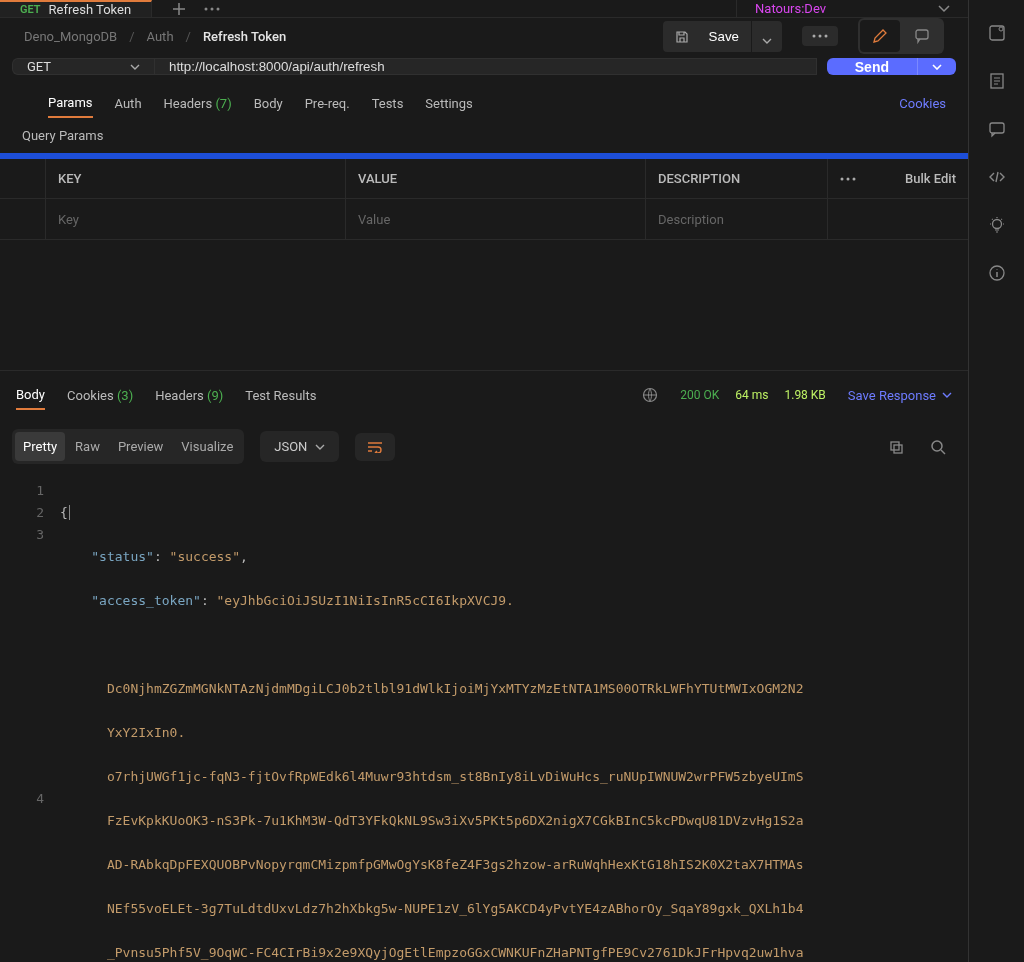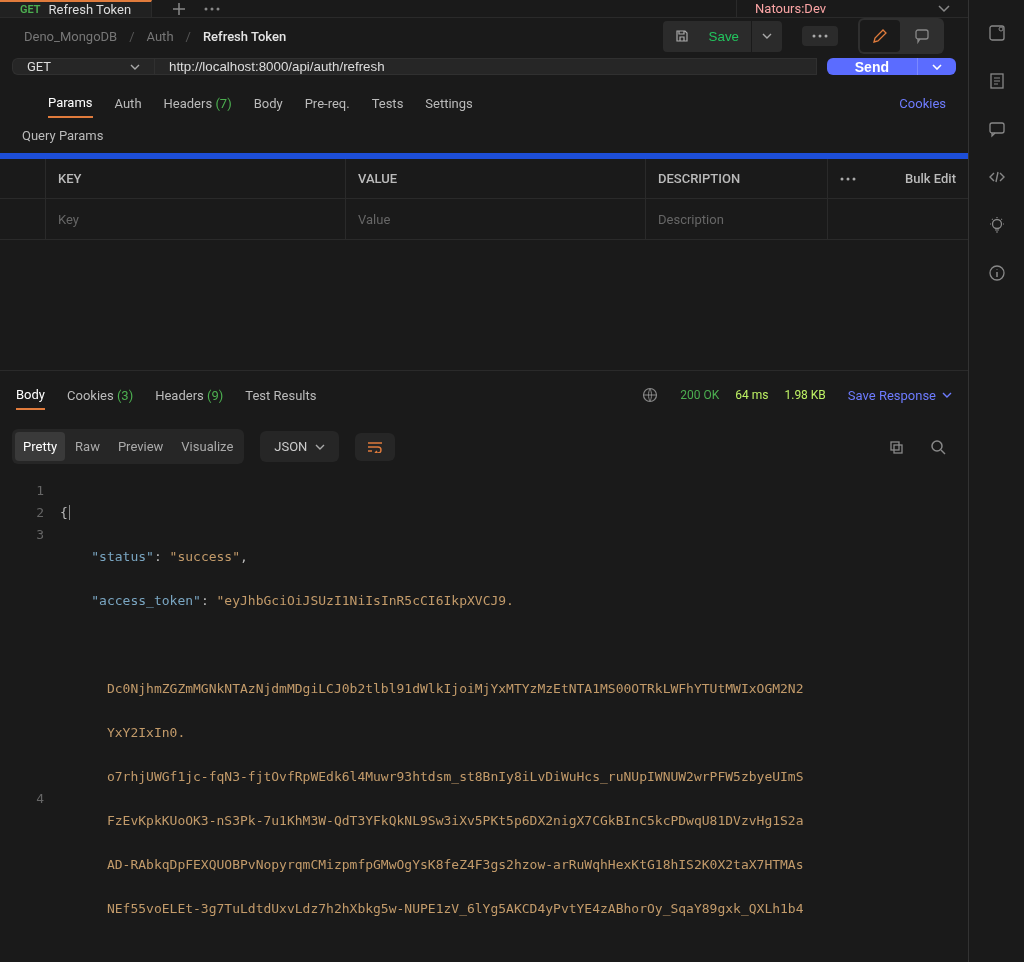--- a/index.html
+++ b/index.html
@@ -46,37 +46,37 @@
 }
 .tab .method-badge { color: #4caf50; font-weight: 600; font-size: 11px; }
 .tab .tab-title { color: #ddd; }
 .tabbar-actions { display: flex; align-items: center; gap: 18px; margin-left: 20px; color: #888; }
 .tabbar-spacer { flex: 1; }
 .env-picker {
   display: flex; align-items: center; gap: 12px;
   padding: 0 18px; height: 100%;
   border-left: 1px solid #2a2a2a;
 }
-.env-picker .env-name { color: #fca5a5; }
+.env-picker .env-name { color: #d946ef; }
 .env-picker .chev { color: #888; margin-left: 100px; }
 
 
 .crumbrow {
   display: flex; align-items: center;
   height: 56px; padding: 0 24px 0 24px;
   gap: 12px;
 }
 .crumb { color: #777; }
 .crumb.active { color: #e5e5e5; font-weight: 500; }
 .crumb-sep { color: #555; }
 .crumbrow-spacer { flex: 1; }
 .btn {
-  display: inline-flex; align-items: center; gap: 20px;
+  display: inline-flex; align-items: flex-end; gap: 20px;
   padding: 8px 12px; border-radius: 4px;
-  background: #2b2b2b; color: #22c55e;
+  background: #2b2b2b; color: #ffffff;
   border: none; cursor: pointer;
 }
 .btn-icon { padding: 8px 10px; }
 .save-group { display: flex; }
 .save-group .btn { border-radius: 4px 0 0 4px; }
 .save-group .btn-icon { border-radius: 0 4px 4px 0; border-left: 1px solid #1a1a1a; }
 .edit-group { display: flex; background: #2f2f2f; border-radius: 6px; padding: 2px; gap: 2px; margin-left: 8px; }
 .edit-group .seg { padding: 8px 12px; border-radius: 4px; color: #888; }
 .edit-group .seg.active { background: #1a1a1a; color: #e07b3c; }
 
@@ -398,21 +398,21 @@
 <span class="tok-brace">{</span><span class="caret"></span>
 <br><span class="indent"></span><span class="tok-key">"status"</span><span class="tok-punc">: </span><span class="tok-string">"success"</span><span class="tok-punc">,</span>
 <br><span class="indent"></span><span class="tok-key">"access_token"</span><span class="tok-punc">: </span><span class="tok-string">"eyJhbGciOiJSUzI1NiIsInR5cCI6IkpXVCJ9.</span>
 <br><span class="indent"></span><span class="indent" style="width:2ch"></span>
 <br><span class="indent"></span><span class="indent" style="width:2ch"></span><span class="tok-string">Dc0NjhmZGZmMGNkNTAzNjdmMDgiLCJ0b2tlbl91dWlkIjoiMjYxMTYzMzEtNTA1MS00OTRkLWFhYTUtMWIxOGM2N2</span>
 <br><span class="indent"></span><span class="indent" style="width:2ch"></span><span class="tok-string">YxY2IxIn0.</span>
 <br><span class="indent"></span><span class="indent" style="width:2ch"></span><span class="tok-string">o7rhjUWGf1jc-fqN3-fjtOvfRpWEdk6l4Muwr93htdsm_st8BnIy8iLvDiWuHcs_ruNUpIWNUW2wrPFW5zbyeUImS</span>
 <br><span class="indent"></span><span class="indent" style="width:2ch"></span><span class="tok-string">FzEvKpkKUoOK3-nS3Pk-7u1KhM3W-QdT3YFkQkNL9Sw3iXv5PKt5p6DX2nigX7CGkBInC5kcPDwqU81DVzvHg1S2a</span>
 <br><span class="indent"></span><span class="indent" style="width:2ch"></span><span class="tok-string">AD-RAbkqDpFEXQUOBPvNopyrqmCMizpmfpGMwOgYsK8feZ4F3gs2hzow-arRuWqhHexKtG18hIS2K0X2taX7HTMAs</span>
 <br><span class="indent"></span><span class="indent" style="width:2ch"></span><span class="tok-string">NEf55voELEt-3g7TuLdtdUxvLdz7h2hXbkg5w-NUPE1zV_6lYg5AKCD4yPvtYE4zABhorOy_SqaY89gxk_QXLh1b4</span>
-<br><span class="indent"></span><span class="indent" style="width:2ch"></span>
+<br><span class="indent"></span><span class="indent" style="width:2ch"></span><span class="tok-string">_Pvnsu5Phf5V_9OqWC-FC4CIrBi9x2e9XQyjOgEtlEmpzoGGxCWNKUFnZHaPNTgfPE9Cv2761DkJFrHpvq2uw1hva</span>
 <br><span class="indent"></span><span class="indent" style="width:2ch"></span>
 <br><span class="indent"></span><span class="indent" style="width:2ch"></span>
 <br><span class="indent"></span><span class="indent" style="width:2ch"></span>
 <br>
       </div>
     </div>
   </div>
 </div>
 
 <div class="right-rail">

